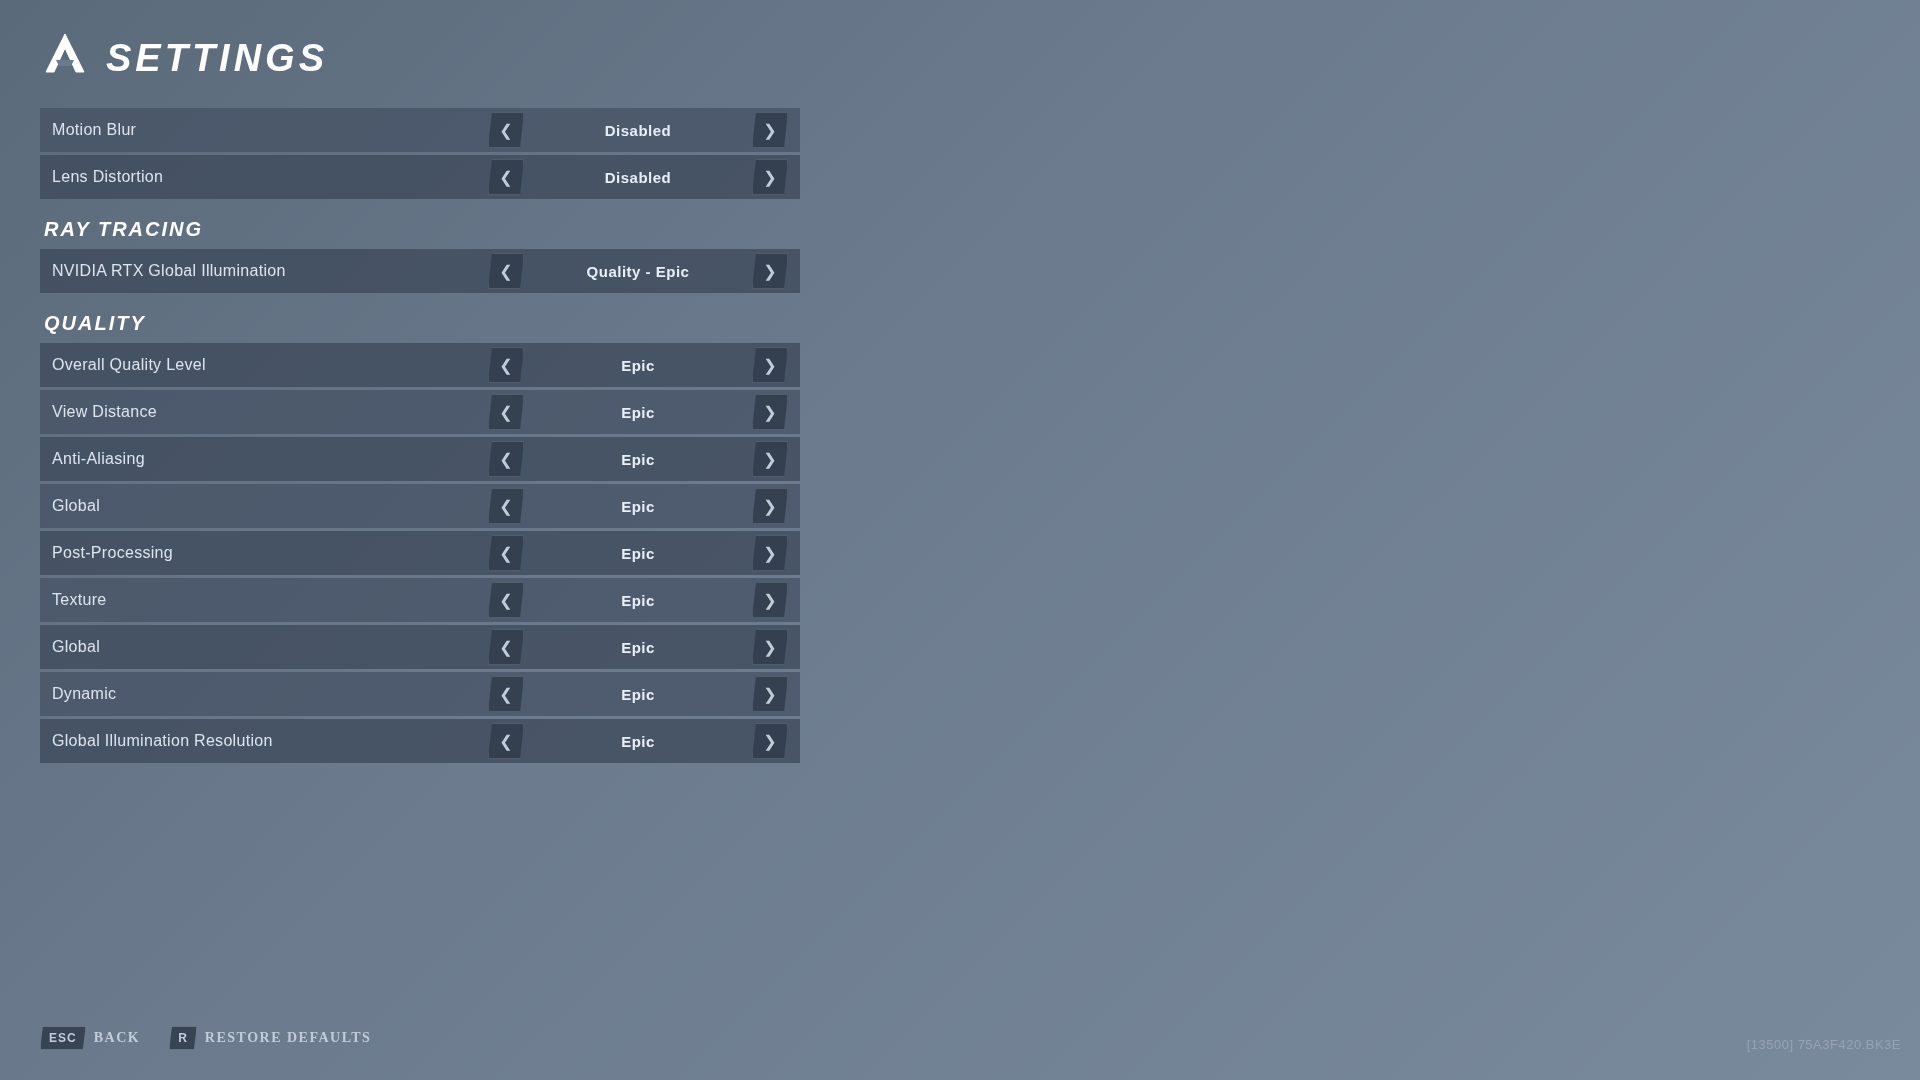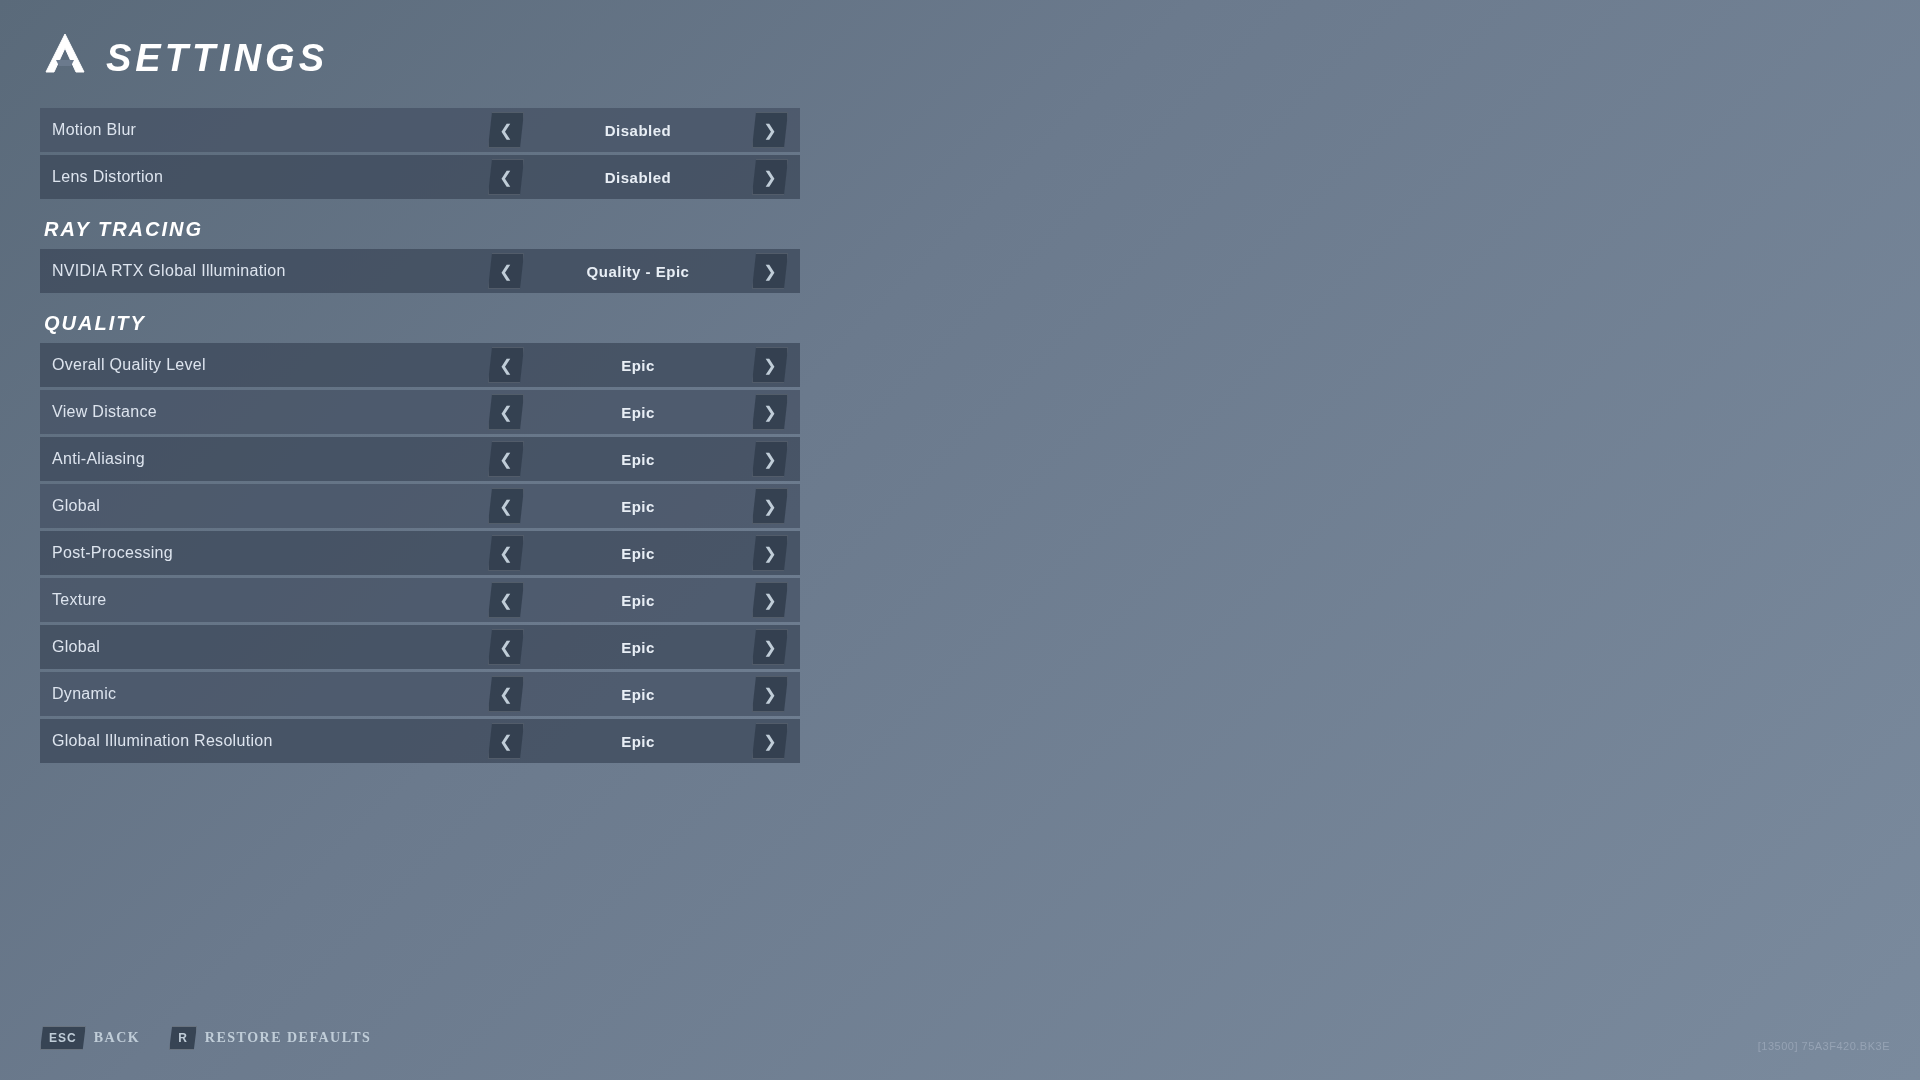--- a/index.html
+++ b/index.html
@@ -189,22 +189,22 @@
       color: #c0cdd8;
       letter-spacing: 1.5px;
       text-transform: uppercase;
       font-family: Liberation Serif, serif;
     }
 
     
     .version-info {
       position: absolute;
       bottom: 28px;
-      right: 30px;
-      font-size: 11px;
+      right: 19px;
+      font-size: 13px;
       color: rgba(180, 190, 205, 0.5);
       letter-spacing: 0.5px;
     }
   </style>
 </head>
 <body>
 
 <div class="bg-overlay"></div>
 
 <div class="container">

